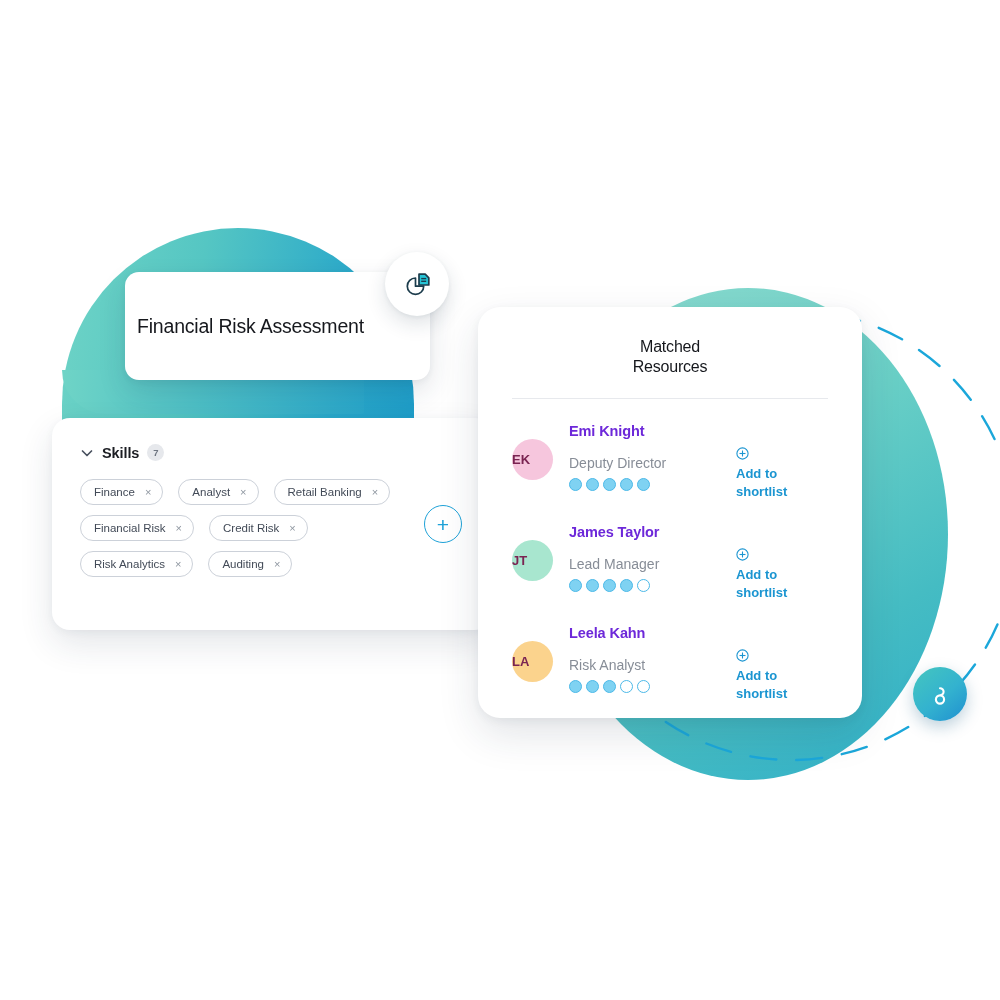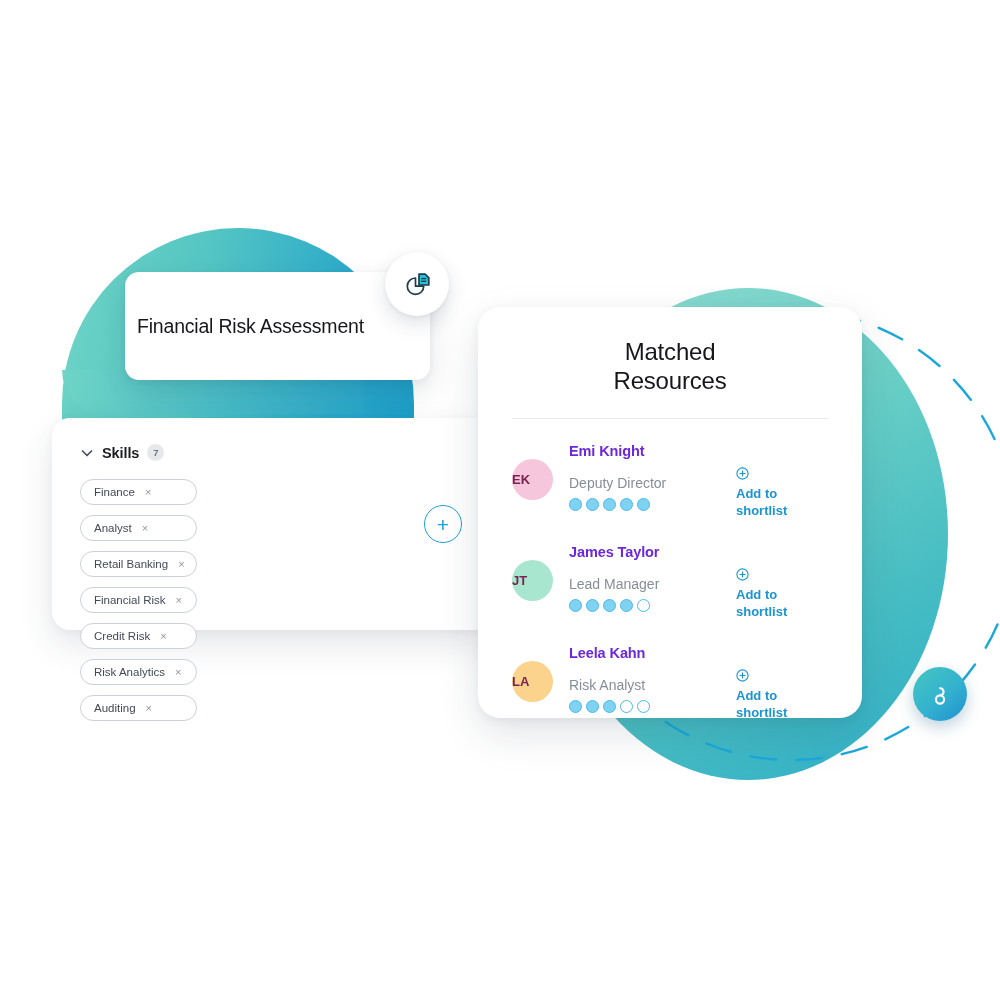--- a/index.html
+++ b/index.html
@@ -74,21 +74,21 @@
   .skills-head { display: flex; align-items: center; gap: 8px; }
   .chev { width: 14px; height: 14px; display:block; }
   .skills-label { font-size: 14.5px; font-weight: 700; color: #1b1d22; letter-spacing:-0.1px;}
   .count-badge {
     width: 17px; height: 17px; border-radius: 50%;
     background: #e6e8ec; color: #6d7480;
     font-size: 9.5px; display: flex; align-items: center; justify-content: center;
     font-weight: 600;
   }
   .chips-area { display: flex; margin-top: 18px; }
-  .chips-wrap { display: flex; flex-wrap: wrap; gap: 10px 15px; width: 330px; align-content: flex-start; flex-direction: column; }
+  .chips-wrap { display: flex; flex-wrap: wrap; gap: 10px 15px; width: 330px; align-content: flex-start; }
   .chip {
     display: inline-flex; align-items: center; gap: 10px;
     height: 26px; padding: 0 11px 0 13px;
     border: 1px solid #ccd1d9; border-radius: 13px;
     background: #fff; font-size: 11.5px; color: #424a57; font-weight: 500;
     white-space: nowrap;
   }
   .chip .x { color: #8d959f; font-size: 11px; line-height: 1; }
   .add-skill-btn {
     width: 38px; height: 38px; border-radius: 50%;
@@ -100,21 +100,21 @@
 
   
   .matched-card {
     position: absolute; left: 478px; top: 307px;
     width: 384px; height: 411px;
     background: #fff; border-radius: 22px;
     box-shadow: 0 16px 40px rgba(30,50,70,0.13), 0 3px 10px rgba(30,50,70,0.06);
     z-index: 6; padding: 30px 34px 0 34px;
   }
   .matched-title {
-    text-align: center; font-size: 24px; font-weight: 500;
+    text-align: center; font-size: 16px; font-weight: 500;
     color: #15171c; line-height: 1.22; letter-spacing: -0.2px;
   }
   .divider { height: 1px; background: #e7e9ed; margin: 22px 0 0 0; }
 
   .person-row { display: flex; align-items: flex-start; margin-top: 24px; }
   .avatar {
     width: 41px; height: 41px; border-radius: 50%;
     display: flex; align-items: center; justify-content: flex-start;
     font-size: 13px; font-weight: 700; color: #7a2452; flex: none;
     margin-top: 16px;

